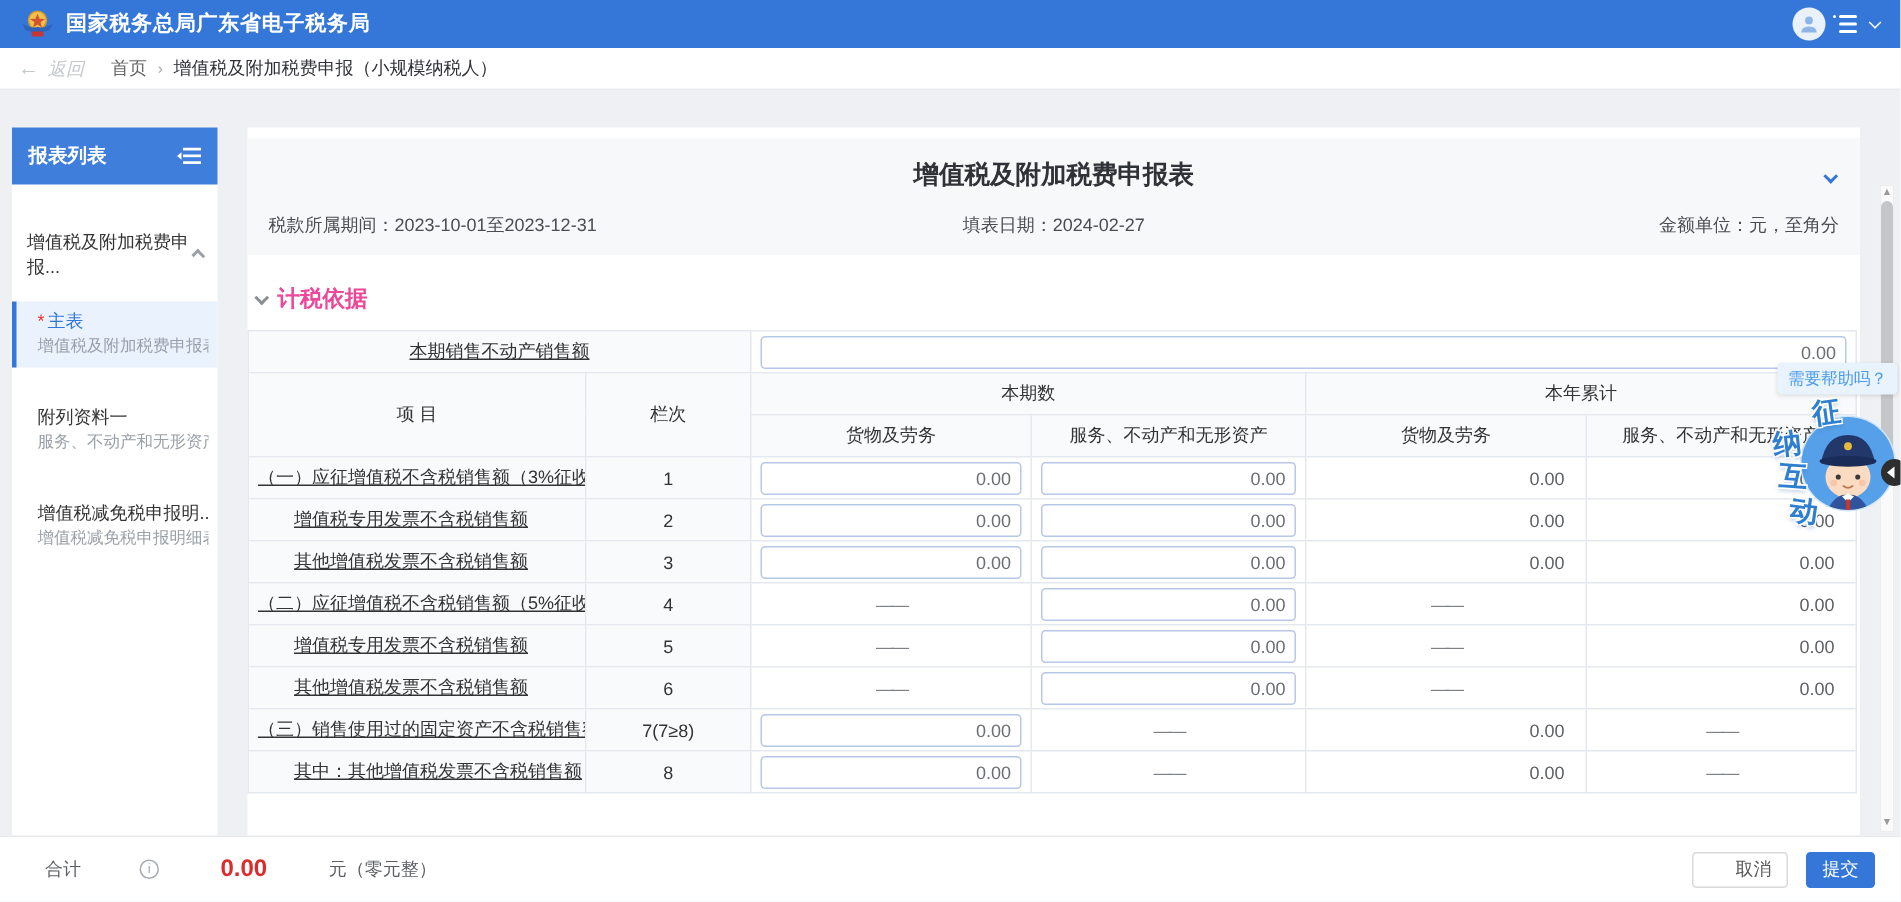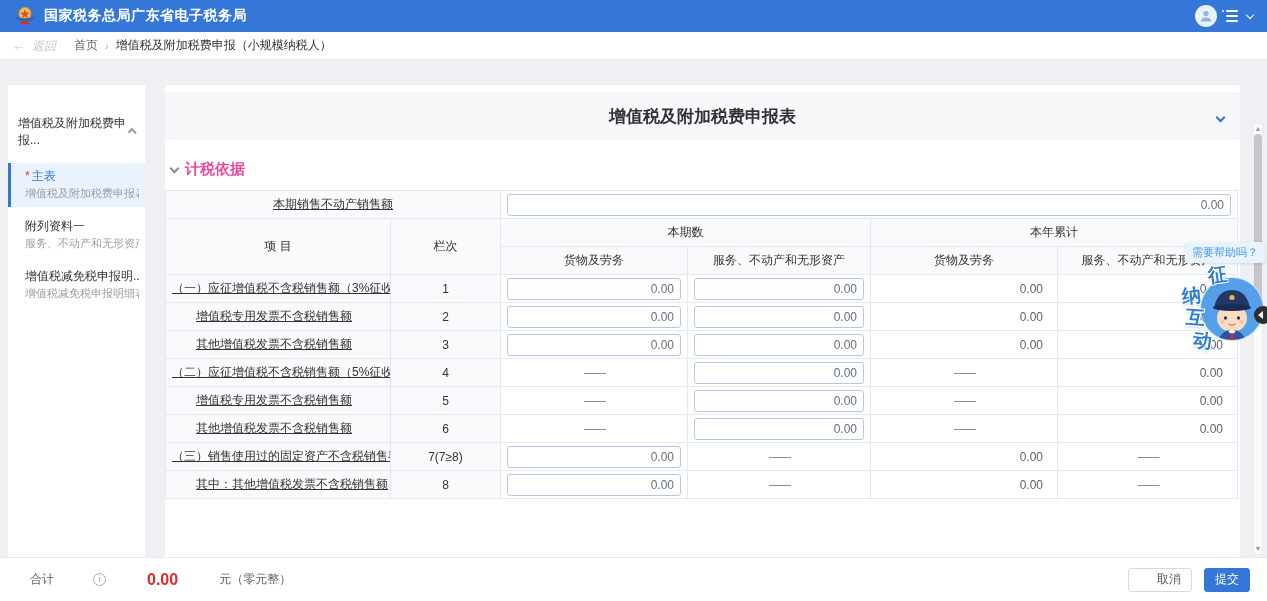--- a/index.html
+++ b/index.html
@@ -34,21 +34,21 @@
   .bc-current { color:#2f3237; }
   
   .sidebar { position:absolute; left:8px; top:85px; width:137px; height:472px; background:#fff; z-index:5;}
   .sidebar-header { height:38px; background:#3f7edb; color:#fff; display:flex; align-items:center;
     justify-content:space-between; padding:0 11px; font-size:13px; font-weight:bold;}
   .fold-ic { width:16px; height:12px; }
   .side-group { display:flex; align-items:center; justify-content:space-between;
     padding:0 10px; margin-top:30px; margin-bottom:14px; color:#333;}
   .side-group .chev{ color:#9aa0a8;}
   .side-items {}
-  .side-item { padding:5px 6px 6px 14px; cursor:pointer; border-left:3px solid transparent; margin-bottom:6px;}
+  .side-item { padding:5px 6px 6px 14px; cursor:pointer; border-left:3px solid transparent; margin-bottom:20px;}
   .side-item.active { background:#e9f2fd; border-left-color:#3577d9;}
   .si-title { font-size:12px; color:#333; line-height:16px; white-space:nowrap; overflow:hidden;}
   .side-item.active .si-title .t { color:#3577d9; }
   .req { color:#e33; margin-right:2px; }
   .si-sub { font-size:11px; color:#9aa0a8; line-height:15px; margin-top:2px; white-space:nowrap; overflow:hidden;}
   
   .card { position:absolute; left:165px; top:85px; width:1075px; height:472px; background:#fff; z-index:4;}
   .card-toolbar { height:40px; display:flex; align-items:center; justify-content:flex-end; gap:11px; padding:0 2px;}
   .btn { display:inline-flex; align-items:center; justify-content:center; height:24px; padding:0 10px;
     border-radius:3px; font-size:12px; cursor:pointer; background:#fff; border:1px solid #3577d9; color:#3577d9;}
@@ -139,20 +139,29 @@
 <div class="breadcrumb">
   <span class="bc-back">
     <span class="arr">←</span><span>返回</span>
   </span>
   <span class="bc-home">首页</span>
   <span class="bc-sep">›</span>
   <span class="bc-current">增值税及附加税费申报（小规模纳税人）</span>
 </div>
 
 <div class="sidebar">
+  <div class="sidebar-header">
+    <span>报表列表</span>
+    <svg class="fold-ic" viewBox="0 0 16 12">
+      <rect x="4" y="0.5" width="12" height="1.8" fill="#fff"></rect>
+      <rect x="4" y="5" width="12" height="1.8" fill="#fff"></rect>
+      <rect x="4" y="9.5" width="12" height="1.8" fill="#fff"></rect>
+      <path d="M3 3.5 L0 6 L3 8.5 Z" fill="#fff"></path>
+    </svg>
+  </div>
   <div class="side-group">
     <span>增值税及附加税费申报...</span>
     <span class="chev up"></span>
   </div>
   <div class="side-items">
       <div class="side-item active">
         <div class="si-title"><span class="req">*</span><span class="t">主表</span></div>
         <div class="si-sub">增值税及附加税费申报表</div>
       </div>
       <div class="side-item">
@@ -164,20 +173,25 @@
         <div class="si-sub">增值税减免税申报明细表</div>
       </div>
     </div>
 </div>
 
 <div class="card">
 
   <div class="form-head">
     <div class="form-title">增值税及附加税费申报表</div>
     <span class="collapse"><span class="chev"></span></span>
+    <div class="form-meta">
+      <span class="fm-left">税款所属期间：2023-10-01至2023-12-31</span>
+      <span class="fm-center">填表日期：2024-02-27</span>
+      <span class="fm-right">金额单位：元，至角分</span>
+    </div>
   </div>
 
   <div class="section-title">
     <span class="chev"></span>
     <span>计税依据</span>
   </div>
 
   <table class="tax">
     <colgroup>
       <col style="width:225px">

